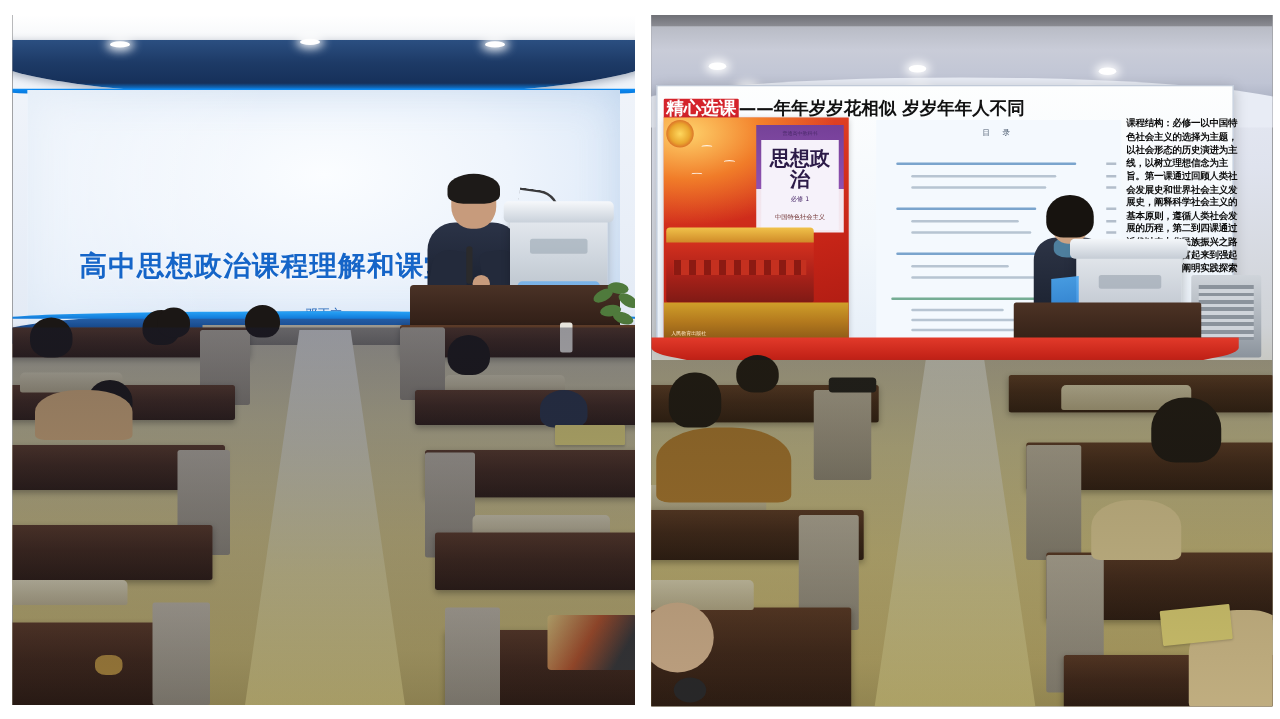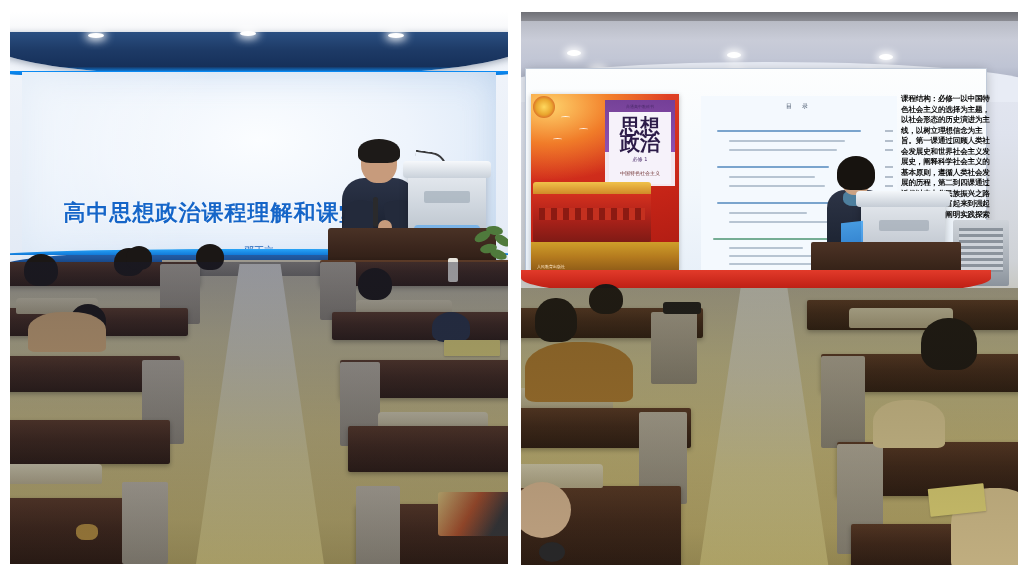--- a/index.html
+++ b/index.html
@@ -267,21 +267,21 @@
   .book .white-box {
     position:absolute; right:8px; top:18px; width:62px; height:72px;
     background:#f6f2fa;
   }
   .book .bk-sub {
     position:absolute; right:10px; top:10px; width:58px; text-align:center;
     font-size:4px; color:#4a2a6a; font-family:"DejaVu Sans", sans-serif;
   }
   .book .bk-title {
     position:absolute; right:10px; top:24px; width:58px; text-align:center;
-    font-size:20px; line-height:17px; font-weight:bold; color:#2c1b48;
+    font-size:16px; line-height:17px; font-weight:bold; color:#2c1b48;
     font-family:"DejaVu Sans", sans-serif;
   }
   .book .bk-vol {
     position:absolute; right:10px; top:62px; width:58px; text-align:center;
     font-size:5px; color:#4a2a6a; font-family:"DejaVu Sans", sans-serif;
   }
   .book .bk-series {
     position:absolute; right:8px; top:76px; width:62px; text-align:center;
     font-size:5px; color:#6b2b2b; font-family:"DejaVu Sans", sans-serif;
   }
@@ -514,20 +514,23 @@
     <div class="light-r" style="left:46px;  top:38px;"></div>
     <div class="light-r" style="left:70px;  top:56px;"></div>
     <div class="light-r" style="left:206px; top:40px;"></div>
     <div class="light-r" style="left:208px; top:58px;"></div>
     <div class="light-r" style="left:358px; top:42px;"></div>
     <div class="light-r" style="left:340px; top:60px;"></div>
 
     <div class="screen-r">
       <div class="screen-r-frame"></div>
 
+      <div class="r-title">
+        <span class="hl">精心选课</span><span>——年年岁岁花相似  岁岁年年人不同</span>
+      </div>
 
       <div class="book">
         <div class="sunglow"></div>
         <div class="emblem"></div>
         <div class="bird" style="left:30px; top:22px;"></div>
         <div class="bird" style="left:48px; top:34px;"></div>
         <div class="bird" style="left:22px; top:44px;"></div>
         <div class="panel"></div>
         <div class="white-box"></div>
         <div class="bk-sub">普通高中教科书</div>

